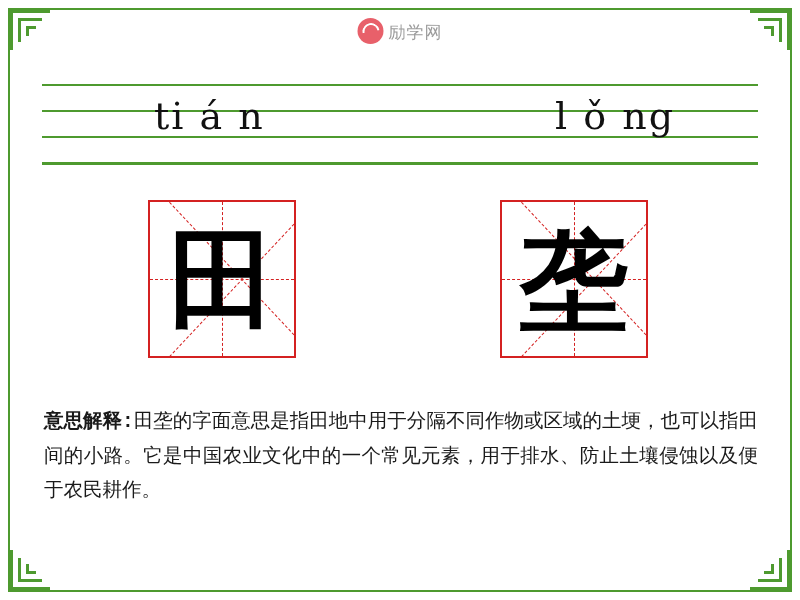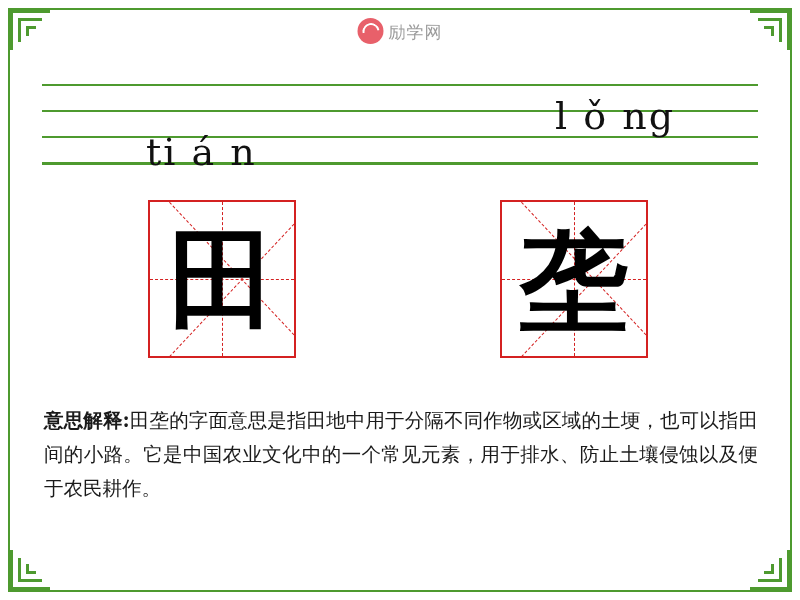--- a/index.html
+++ b/index.html
@@ -110,21 +110,21 @@
     position: absolute;
     top: 6px;
     height: 52px;
     line-height: 52px;
     font-family: "DejaVu Serif", serif;
     font-size: 38px;
     color: #111111;
     letter-spacing: 2px;
     white-space: nowrap;
   }
-  .pinyin.p1 { left: 104px; margin-top: 36px; }
+  .pinyin.p1 { left: 112px; }
   .pinyin.p2 { left: 465px; margin-left: 48px; }
 
   
   .char-box {
     position: absolute;
     top: 200px;
     width: 148px;
     height: 158px;
     border: 2px solid #d42121;
     box-sizing: border-box;
@@ -175,20 +175,21 @@
     top: 404px;
     width: 714px;
     font-family: "DejaVu Serif", serif;
     font-size: 19.5px;
     line-height: 34px;
     color: #1a1a1a;
     text-align: justify;
   }
   .explain .label {
     font-weight: 700;
+    font-family: Liberation Mono, monospace;
   }
 </style>
 </head>
 <body>
 
 <div class="slide">
 
   <div class="frame-line frame-top"></div>
   <div class="frame-line frame-bottom"></div>
   <div class="frame-line frame-left"></div>

